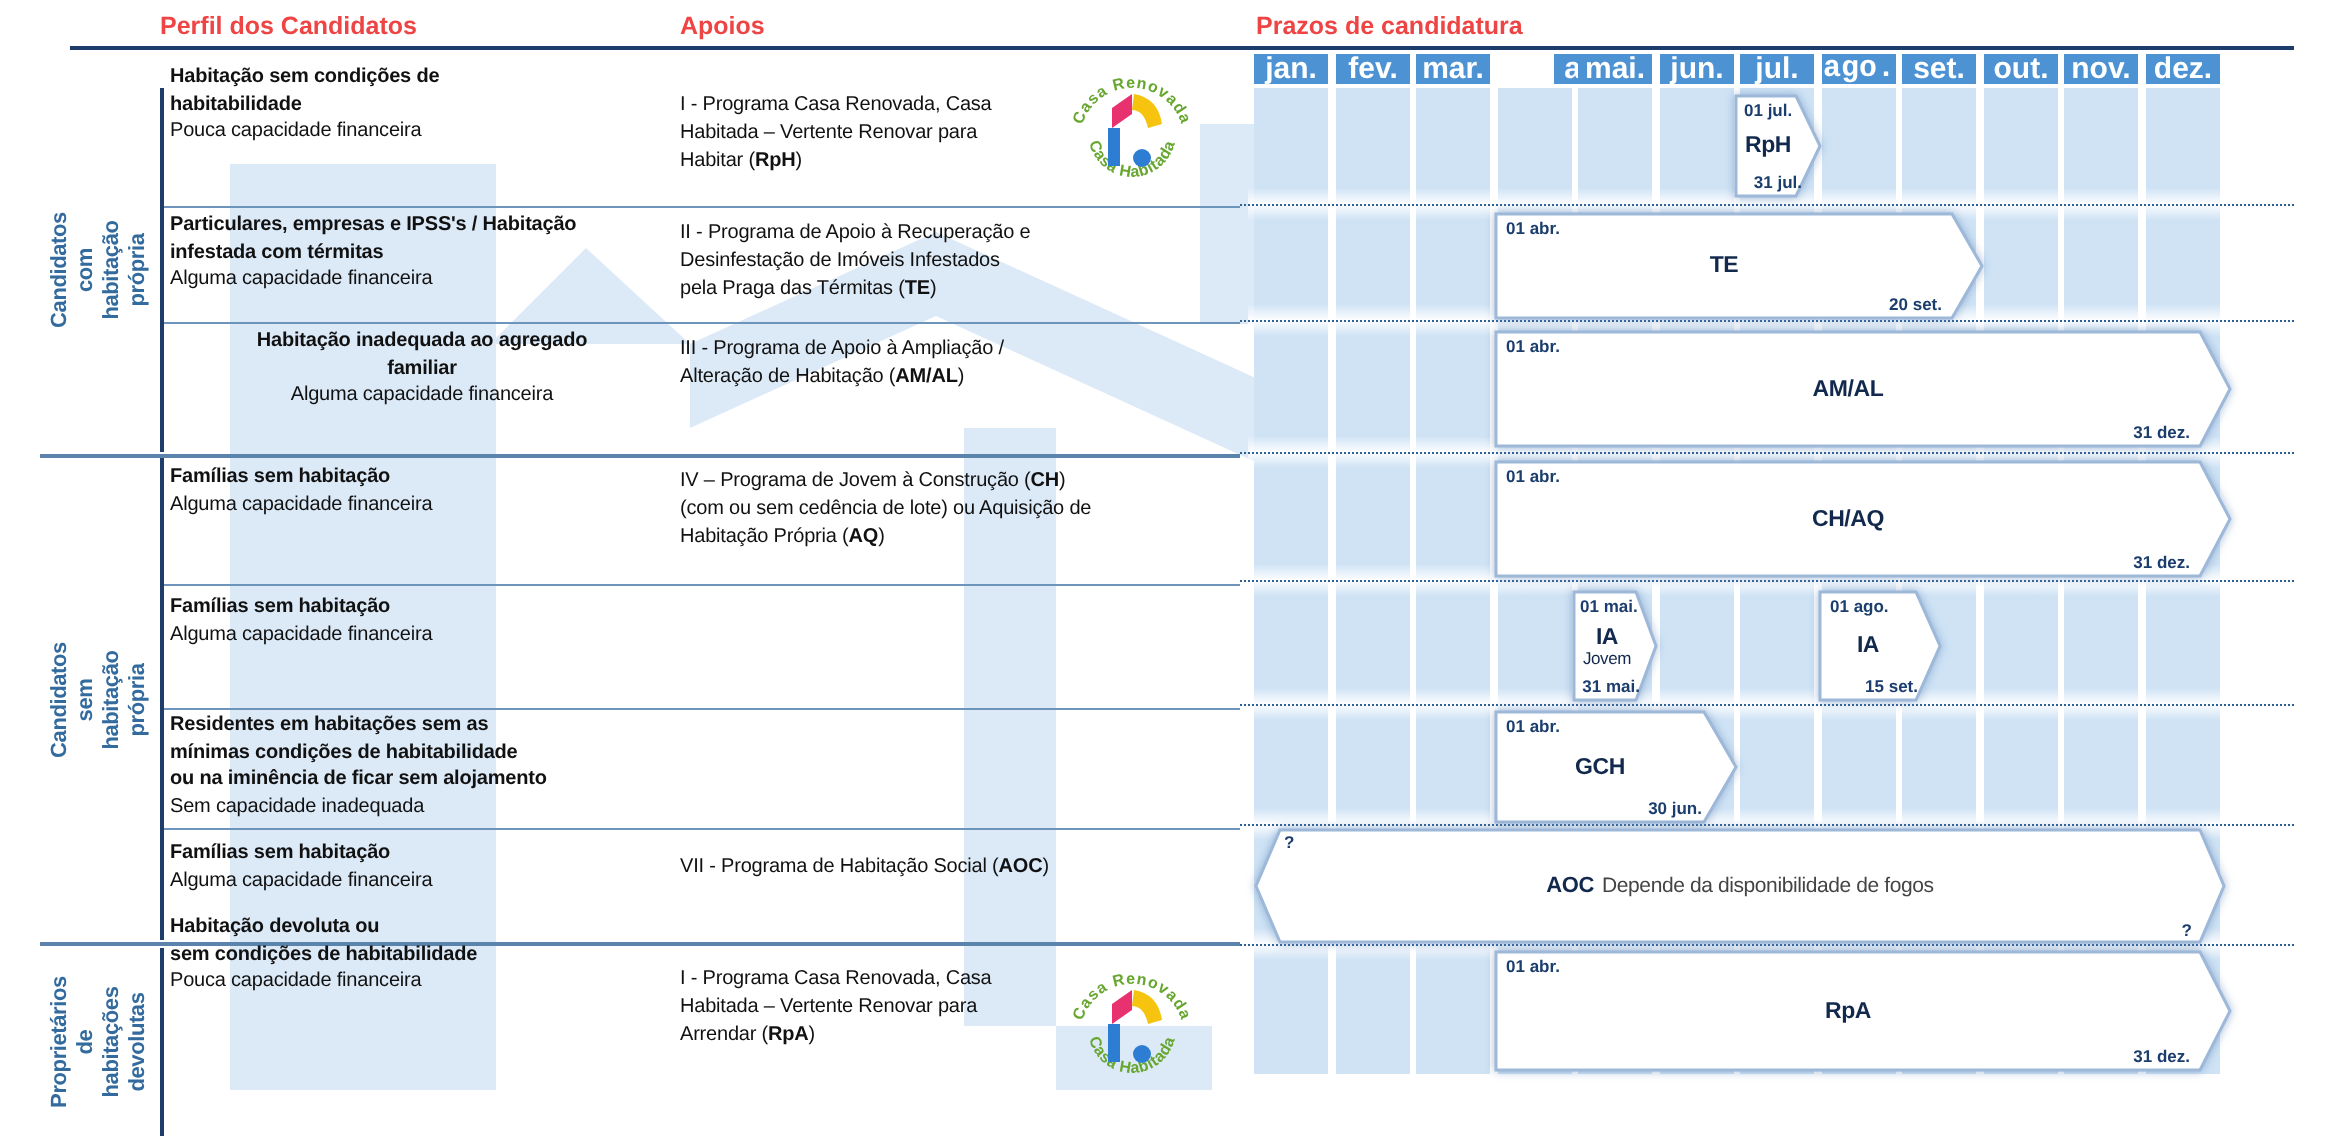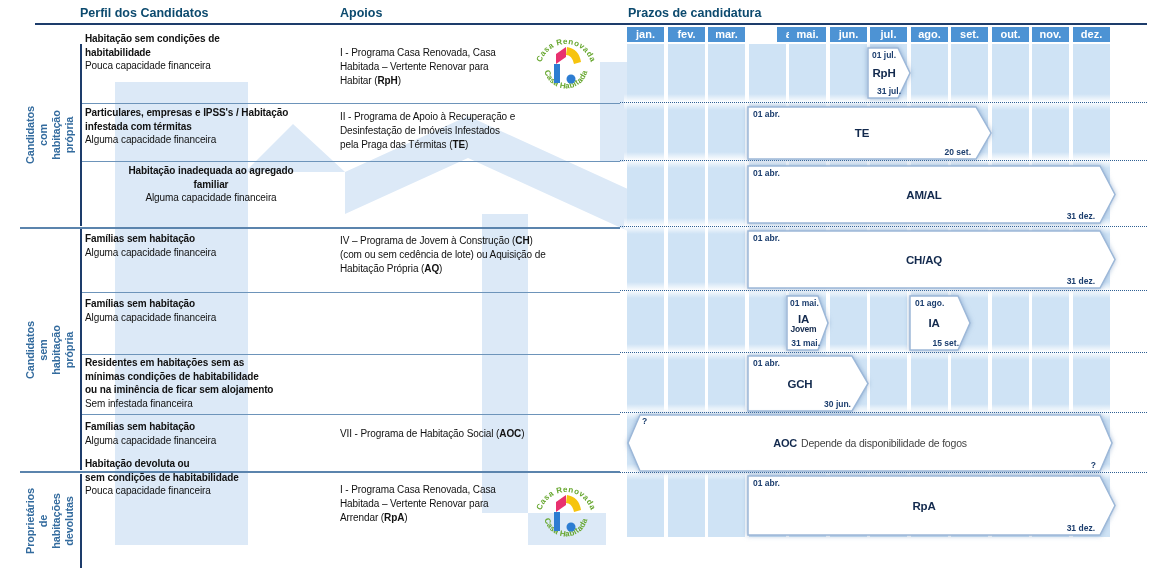--- a/index.html
+++ b/index.html
@@ -5,55 +5,55 @@
   * { box-sizing: border-box; margin: 0; padding: 0; }
   html,body { background:#fff; }
   body { font-family: "Liberation Sans", sans-serif; }
   #stage {
     position: relative; width: 1169px; height: 573px;
     background:#fff; overflow:hidden; color:#111;
   }
   
   #watermark { position:absolute; left:0; top:0; z-index:0; }
   
-  .col-title { position:absolute; top:6px; font-size:12.5px; font-weight:bold; color:#0c4a6e; z-index:5; }
+  .col-title { position:absolute; top:6px; font-size:12.5px; font-weight:bold; color:#ef4444; z-index:5; }
   .hline { position:absolute; background:#1d3c6b; z-index:5; }
   .rowline { position:absolute; background:#6d94ba; height:1px; z-index:5; }
   .groupline { position:absolute; background:#5b84ad; height:2px; z-index:5; }
   .vrule { position:absolute; width:2px; background:#1d3c6b; z-index:5; }
   
   .glabel { position:absolute; left:22px; width:56px; display:flex; align-items:center; justify-content:center; z-index:5; }
   .glabel span {
     display:block; transform:rotate(-90deg); transform-origin:center;
     white-space:pre-line; text-align:center; font-weight:bold; color:#336b9e;
     font-size:11px; line-height:13px; letter-spacing:-0.2px;
   }
   
   .profile { position:absolute; left:85px; width:252px; font-size:10px; line-height:13.5px; letter-spacing:-0.1px; z-index:5; }
   .profile .pb { font-weight:bold; white-space:pre-line; }
   .profile .pn { font-weight:normal; }
   .apoio { position:absolute; left:340px; width:295px; font-size:10px; line-height:14px; letter-spacing:-0.1px; white-space:pre-line; z-index:5; }
   .apoio .code { font-weight:bold; }
   
   .month { position:absolute; top:27px; height:15px; width:37px; background:#4d93d4; color:#fff;
-           font-size:11px; font-weight:bold; text-align:center; line-height:15px; z-index:5; }
+           font-size:15px; font-weight:bold; text-align:center; line-height:15px; z-index:5; }
   .mcol { position:absolute; top:44px; height:493px; width:37px; background:#cfe3f5; z-index:1; }
   .glow { position:absolute; left:624px; width:524px; height:16px; z-index:2;
           background:linear-gradient(to bottom, rgba(255,255,255,0), rgba(255,255,255,0.95) 50%, rgba(255,255,255,0)); }
   .dotline { position:absolute; left:620px; width:527px; height:0; border-top:1.5px dotted #2f6094; z-index:3; }
   
   .bar { position:absolute; z-index:4; }
   .bar svg { position:absolute; left:0; top:0; overflow:visible; }
   .bar svg polygon { fill:#fff; stroke:#9db8d8; stroke-width:1.5; }
   .bar { filter: drop-shadow(0 0 2.5px rgba(90,130,180,0.55)); }
   .bar-start { position:absolute; top:2px; left:5px; font-size:8.5px; font-weight:bold; color:#1c3e6e; }
   .bar-end { position:absolute; bottom:2px; font-size:8.5px; font-weight:bold; color:#1c3e6e; }
   .bar-code { position:absolute; inset:0; display:flex; flex-direction:column; align-items:center; justify-content:center;
               font-size:11.5px; font-weight:bold; color:#12294d; letter-spacing:-0.2px; }
-  .bar-code .sub { font-size:8.5px; font-weight:bold; margin-top:-1px; }
+  .bar-code .sub { font-size:8.5px; font-weight:normal; margin-top:-1px; }
   .aoc-text { font-size:10.5px; font-weight:normal; color:#444; flex-direction:row; gap:4px; }
   .aoc-text b { color:#12294d; font-size:11px; }
   
   .logo { position:absolute; width:64px; height:64px; z-index:5; }
 </style>
 </head>
 <body>
 
 <div id="stage">
 
@@ -102,31 +102,33 @@
   <div class="profile" style="top:32px;"><span class="pb">Habitação sem condições de
 habitabilidade</span><br><span class="pn">Pouca capacidade financeira</span></div>
   <div class="profile" style="top:106px;"><span class="pb">Particulares, empresas e IPSS's / Habitação
 infestada com térmitas</span><br><span class="pn">Alguma capacidade financeira</span></div>
   <div class="profile" style="top:164px;text-align:center;"><span class="pb">Habitação inadequada ao agregado
 familiar</span><br><span class="pn">Alguma capacidade financeira</span></div>
   <div class="profile" style="top:232px;"><span class="pb">Famílias sem habitação</span><br><span class="pn">Alguma capacidade financeira</span></div>
   <div class="profile" style="top:297px;"><span class="pb">Famílias sem habitação</span><br><span class="pn">Alguma capacidade financeira</span></div>
   <div class="profile" style="top:356px;"><span class="pb">Residentes em habitações sem as
 mínimas condições de habitabilidade
-ou na iminência de ficar sem alojamento</span><br><span class="pn">Sem infestada financeira</span></div>
+ou na iminência de ficar sem alojamento</span><br><span class="pn">Sem capacidade inadequada</span></div>
   <div class="profile" style="top:420px;"><span class="pb">Famílias sem habitação</span><br><span class="pn">Alguma capacidade financeira</span></div>
   <div class="profile" style="top:457px;"><span class="pb">Habitação devoluta ou
 sem condições de habitabilidade</span><br><span class="pn">Pouca capacidade financeira</span></div>
 
   <div class="apoio" style="top:46px;"><span>I - Programa Casa Renovada, Casa
 Habitada – Vertente Renovar para
 Habitar (</span><span class="code">RpH</span><span>)</span></div>
   <div class="apoio" style="top:110px;"><span>II - Programa de Apoio à Recuperação e
 Desinfestação de Imóveis Infestados
 pela Praga das Térmitas (</span><span class="code">TE</span><span>)</span></div>
+  <div class="apoio" style="top:168px;"><span>III - Programa de Apoio à Ampliação /
+Alteração de Habitação (</span><span class="code">AM/AL</span><span>)</span></div>
   <div class="apoio" style="top:234px;"><span>IV – Programa de Jovem à Construção (</span><span class="code">CH</span><span>)
 (com ou sem cedência de lote) ou Aquisição de
 Habitação Própria (</span><span class="code">AQ</span><span>)</span></div>
   <div class="apoio" style="top:427px;"><span>VII - Programa de Habitação Social (</span><span class="code">AOC</span><span>)</span></div>
   <div class="apoio" style="top:483px;"><span>I - Programa Casa Renovada, Casa
 Habitada – Vertente Renovar para
 Arrendar (</span><span class="code">RpA</span><span>)</span></div>
 
   <svg class="logo" style="left:534px; top:34px;" viewBox="0 0 64 64">
     <defs>
@@ -166,21 +168,21 @@
   <div class="mcol" style="left:1032px;"></div>
   <div class="mcol" style="left:1073px;"></div>
 
   <div class="month" style="left:627px;">jan.</div>
   <div class="month" style="left:668px;">fev.</div>
   <div class="month" style="left:708px;">mar.</div>
   <div class="month" style="left:749px;margin-left:28px;">abr.</div>
   <div class="month" style="left:789px;">mai.</div>
   <div class="month" style="left:830px;">jun.</div>
   <div class="month" style="left:870px;">jul.</div>
-  <div class="month" style="left:911px;">ago.</div>
+  <div class="month" style="left:911px;font-family:Liberation Mono, monospace;">ago.</div>
   <div class="month" style="left:951px;">set.</div>
   <div class="month" style="left:992px;">out.</div>
   <div class="month" style="left:1032px;">nov.</div>
   <div class="month" style="left:1073px;">dez.</div>
 
   <div class="glow" style="top:94px;"></div>
   <div class="glow" style="top:152px;"></div>
   <div class="glow" style="top:218px;"></div>
   <div class="glow" style="top:282px;"></div>
   <div class="glow" style="top:344px;"></div>

